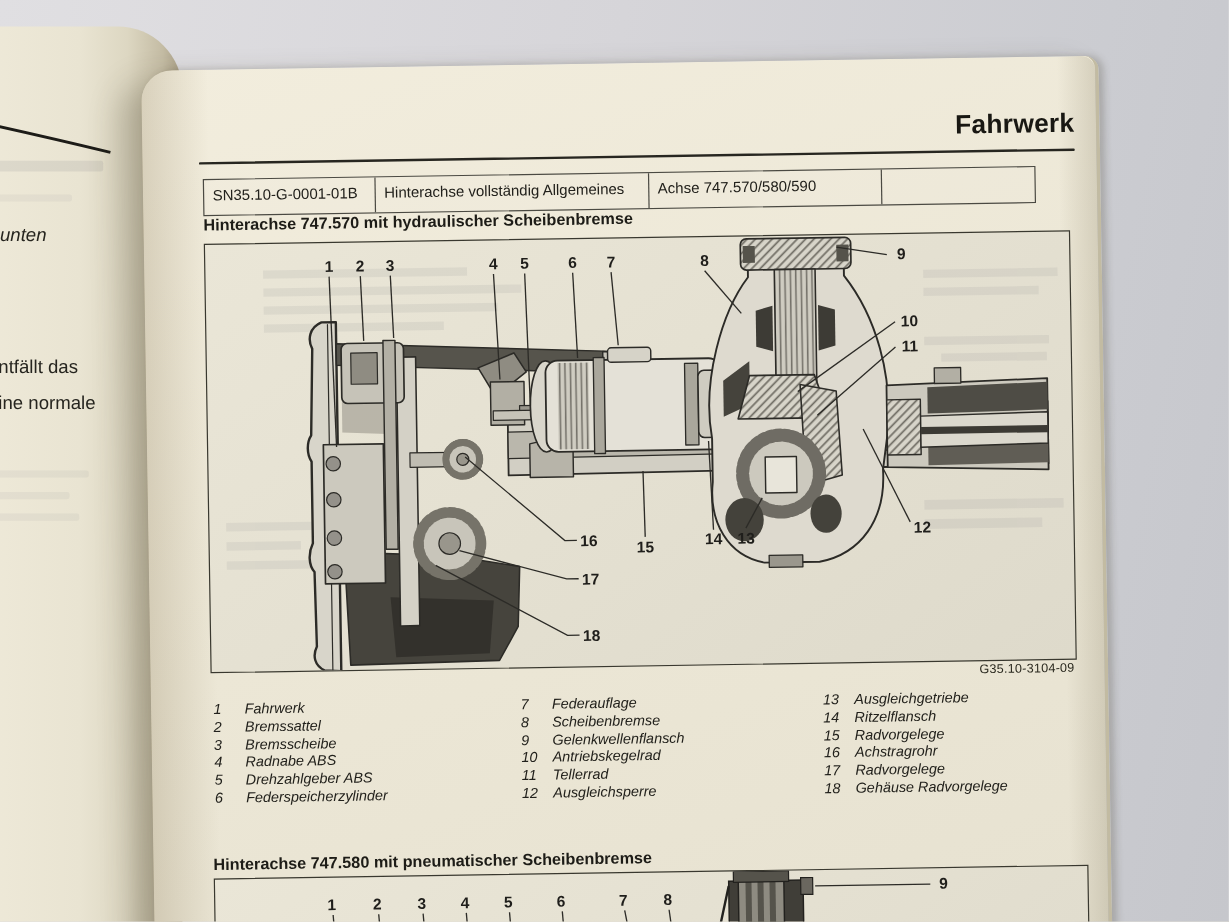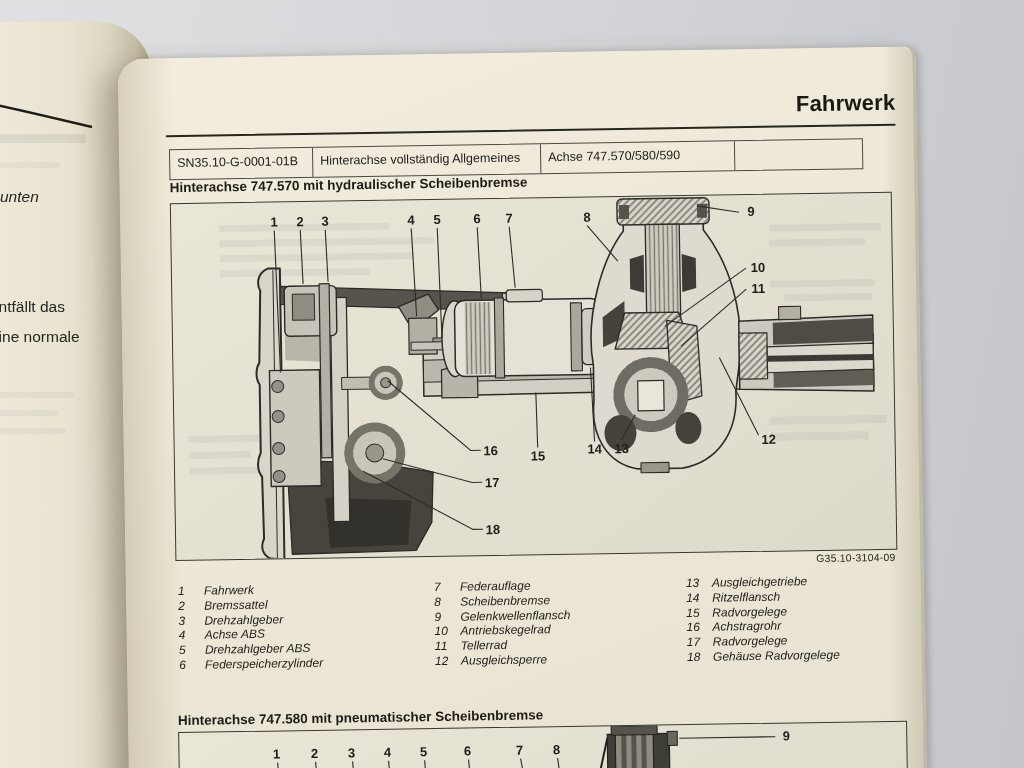--- a/index.html
+++ b/index.html
@@ -241,25 +241,25 @@
       <div class="lrow">
           <span class="lnum">1</span>
           <span>Fahrwerk</span>
         </div>
       <div class="lrow">
           <span class="lnum">2</span>
           <span>Bremssattel</span>
         </div>
       <div class="lrow">
           <span class="lnum">3</span>
-          <span>Drehzahlgeber</span>
+          <span>Bremsscheibe</span>
         </div>
       <div class="lrow">
           <span class="lnum">4</span>
-          <span>Achse ABS</span>
+          <span>Radnabe ABS</span>
         </div>
       <div class="lrow">
           <span class="lnum">5</span>
           <span>Drehzahlgeber ABS</span>
         </div>
       <div class="lrow">
           <span class="lnum">6</span>
           <span>Federspeicherzylinder</span>
         </div>
     </div>

